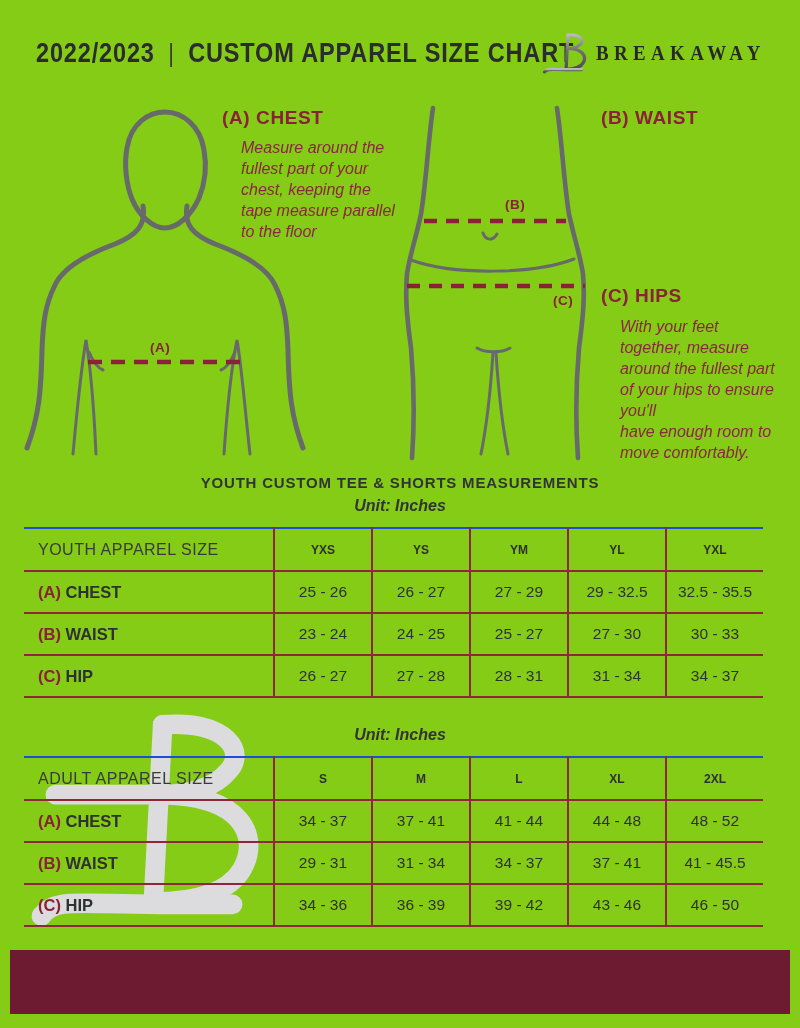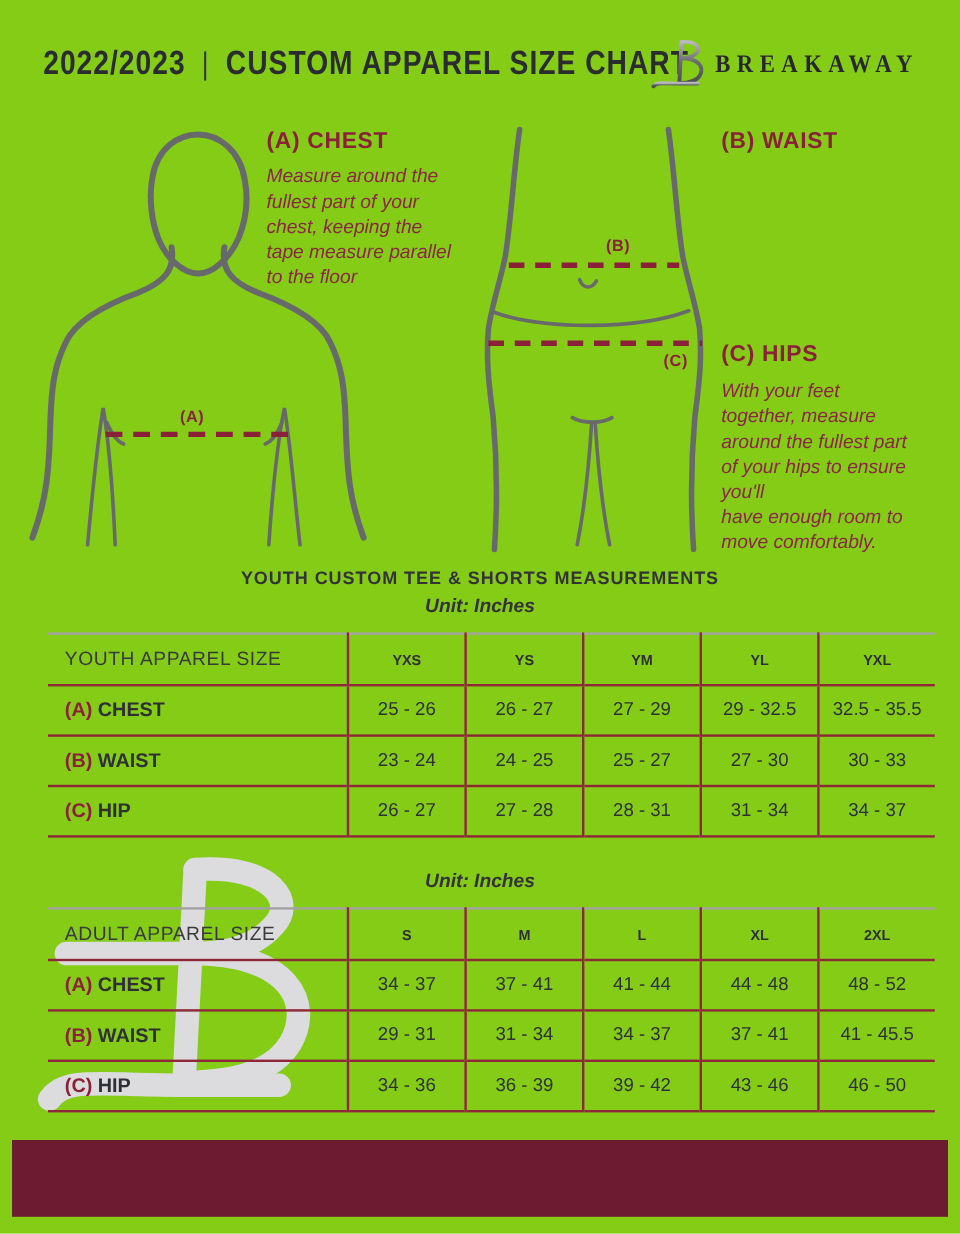--- a/index.html
+++ b/index.html
@@ -23,39 +23,39 @@
     color:#28282b;font-weight:bold;font-size:21px;letter-spacing:6px;
     transform:scaleX(.9);transform-origin:left center;white-space:nowrap;
   }
   
   .fig{position:absolute;}
   .g-head{
     position:absolute;color:#8a2138;font-weight:bold;font-size:19px;letter-spacing:.6px;
   }
   .g-body{
     position:absolute;color:#8a2742;font-style:italic;font-size:16px;line-height:1.31;
-    white-space:pre-line;font-weight:500;
+    white-space:pre-line;font-weight:500;margin-left:19px;
   }
   .marker{
     position:absolute;color:#8a2138;font-weight:bold;font-size:13.5px;letter-spacing:.5px;
   }
   
   .sec-title{
     position:absolute;left:0;width:800px;text-align:center;
     color:#333336;font-weight:600;font-size:15px;letter-spacing:.8px;
   }
   .sec-unit{
     position:absolute;left:0;width:800px;text-align:center;
     color:#333336;font-weight:600;font-style:italic;font-size:16px;
   }
   
   table.size{
-    position:absolute;left:40px;width:718px;
+    position:absolute;left:24px;width:718px;
     border-collapse:collapse;table-layout:fixed;
-    border-top:2px solid #a3a3a3;border-bottom:2px solid #8e2838;
+    border-top:2px solid #1d4ed8;border-bottom:2px solid #8e2838;
   }
   table.size td{padding:0 0 0 0;height:40px;vertical-align:middle;}
   table.size tr{border-top:2px solid #8e2838;}
   table.size tr:first-child{border-top:none;}
   table.size tr.head td{height:41px;}
   table.size td:first-child{width:235px;padding-left:14px;}
   table.size td:not(:first-child){border-left:2px solid #8e2838;text-align:center;width:96px;}
   td.lbl{color:#3a3a3d;font-size:16px;letter-spacing:.5px;}
   td.ch{font-weight:bold;color:#2f3033;font-size:12px;}
   td.val{color:#2f3033;font-size:15.5px;}

